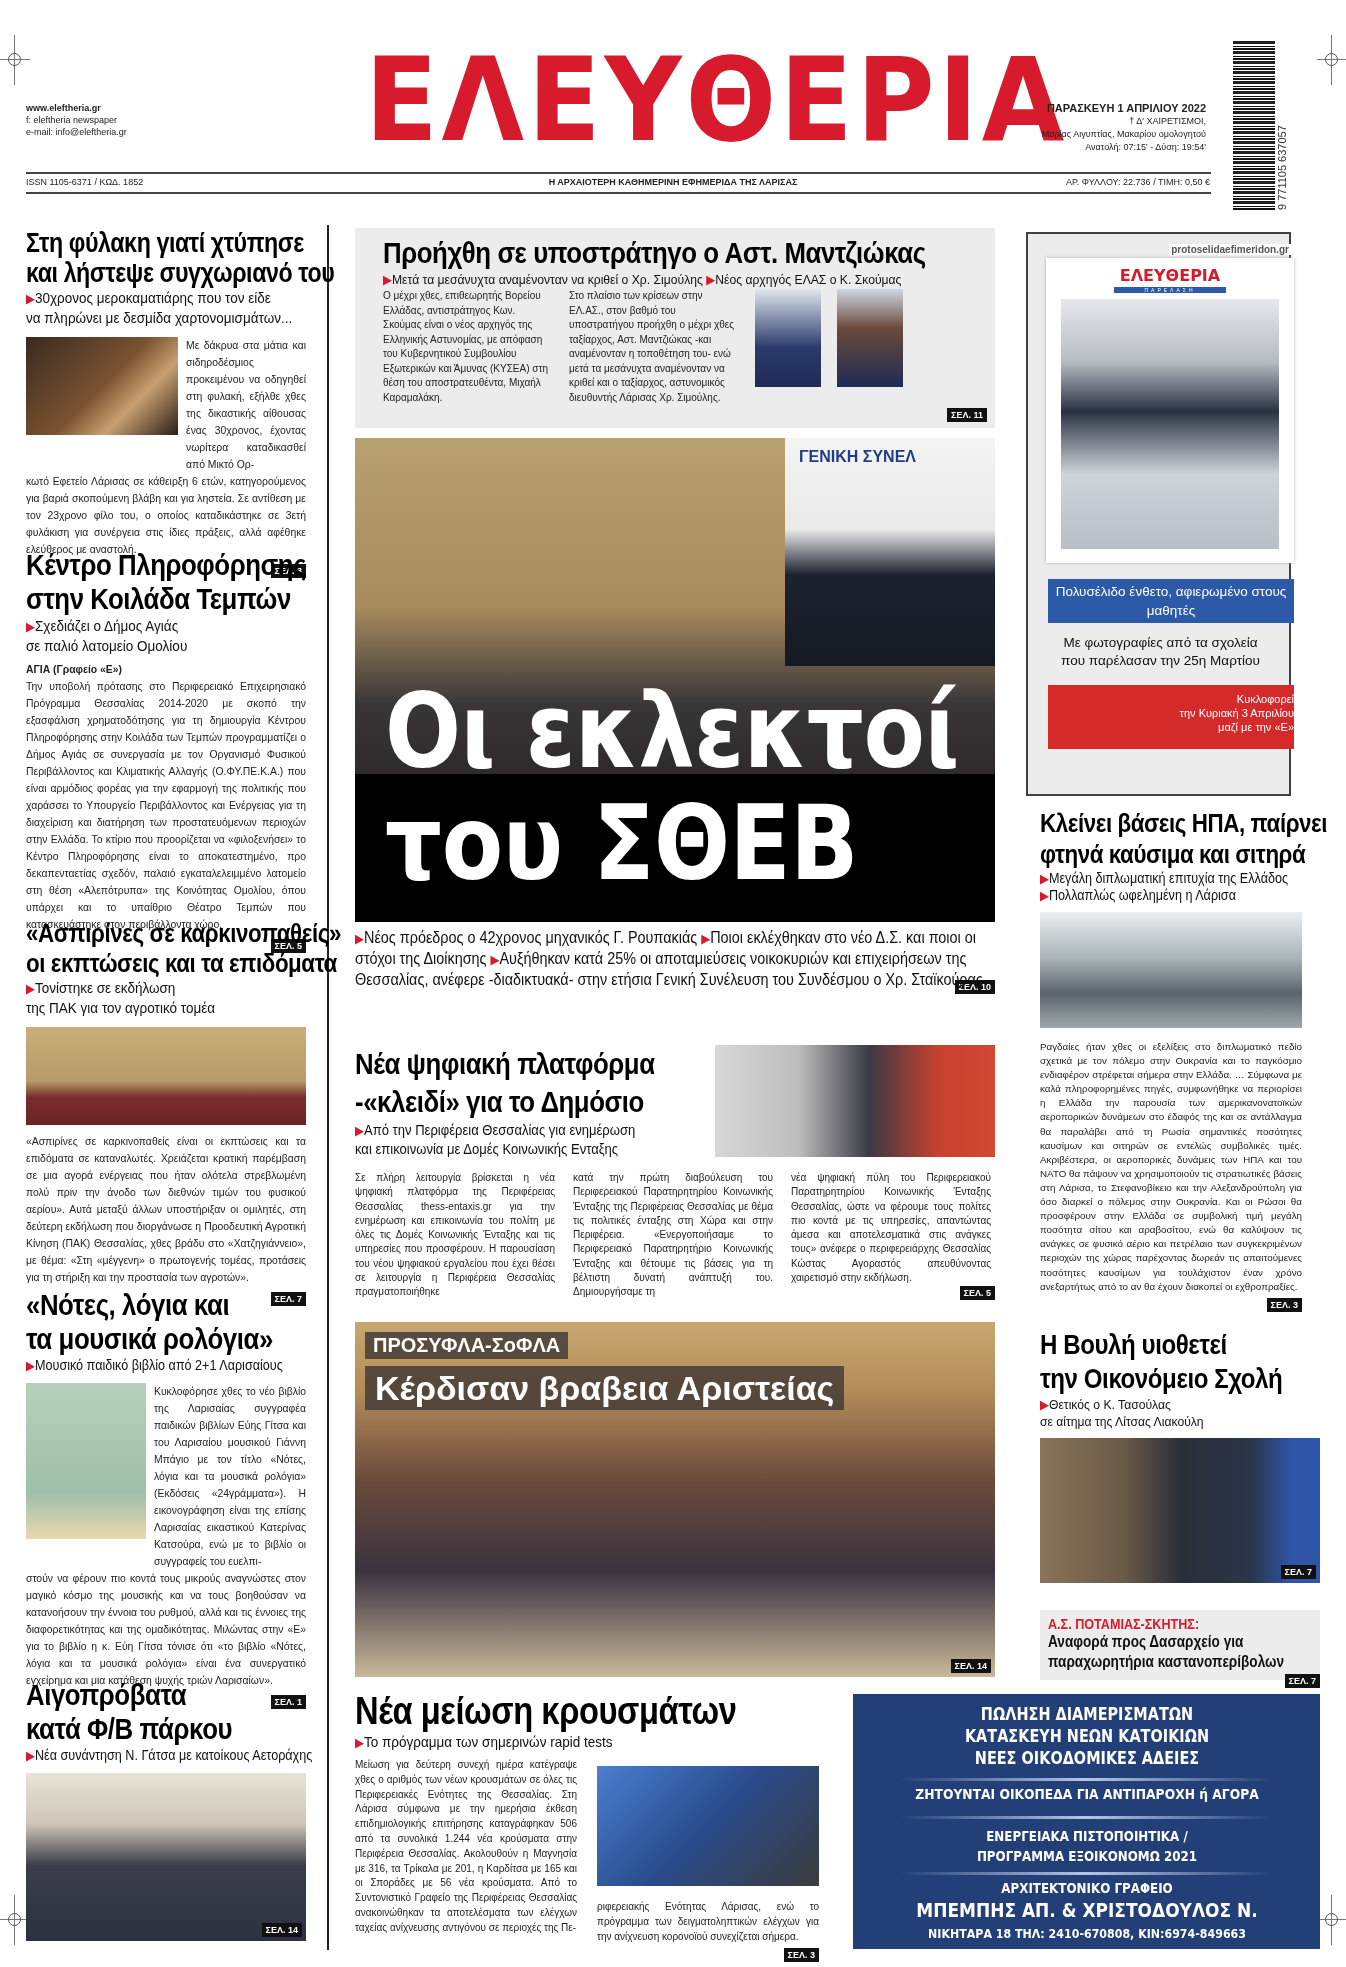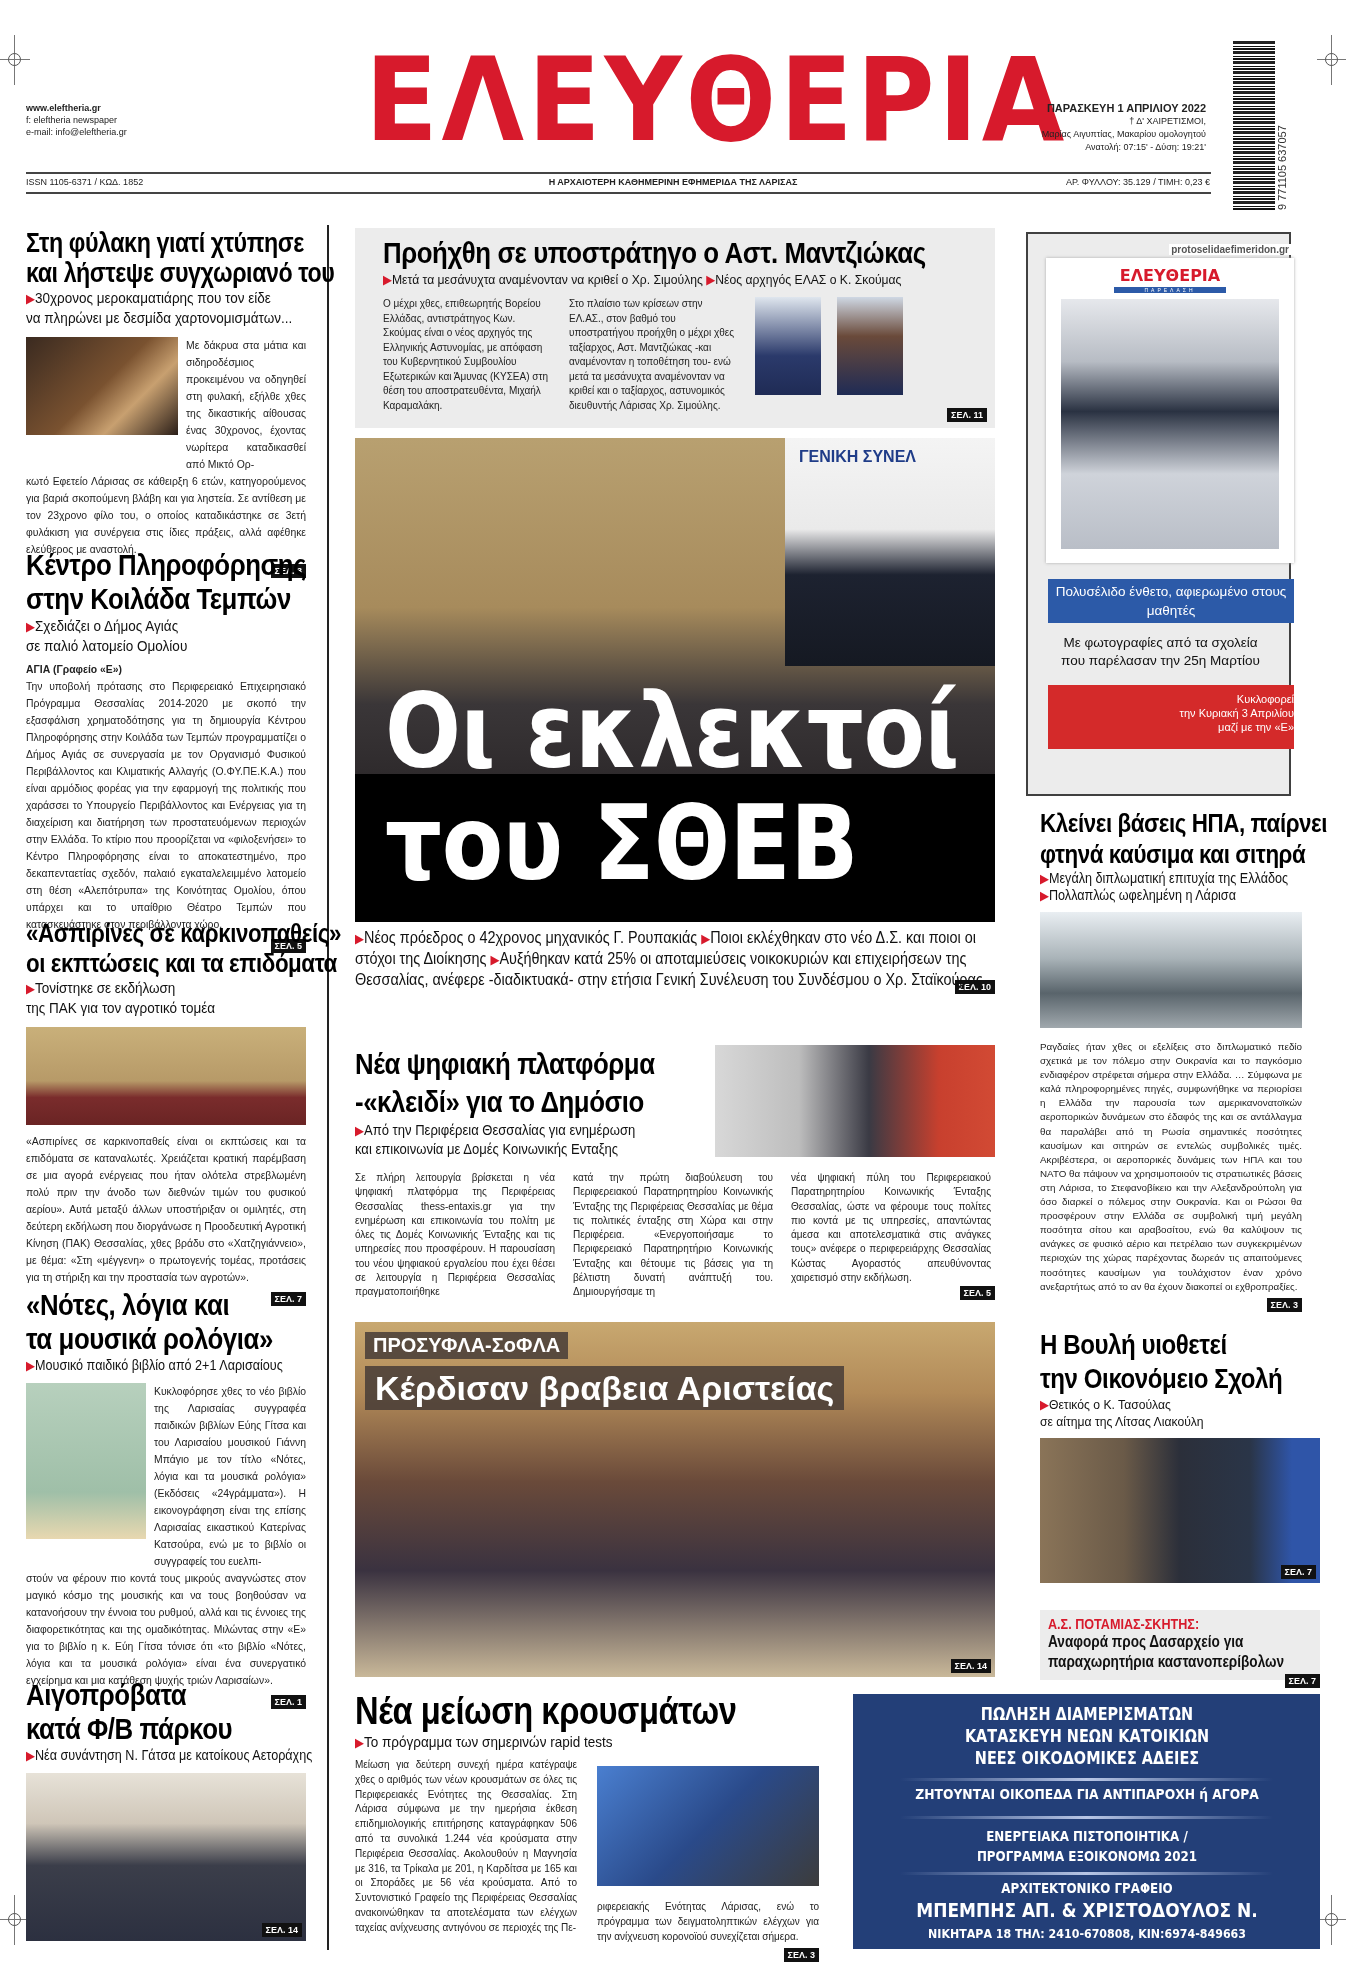--- a/index.html
+++ b/index.html
@@ -56,30 +56,30 @@
 <div class="abs masthead-left">
   <div><b>www.eleftheria.gr</b></div>
   <div>f: eleftheria newspaper</div>
   <div>e-mail: info@eleftheria.gr</div>
 </div>
 <div class="abs logo">ΕΛΕΥΘΕΡΙΑ</div>
 <div class="abs masthead-right">
   <div class="date">ΠΑΡΑΣΚΕΥΗ 1 ΑΠΡΙΛΙΟΥ 2022</div>
   <div>† Δ' ΧΑΙΡΕΤΙΣΜΟΙ,</div>
   <div>Μαρίας Αιγυπτίας, Μακαρίου ομολογητού</div>
-  <div>Ανατολή: 07:15' - Δύση: 19:21'</div>
+  <div>Ανατολή: 07:15' - Δύση: 19:54'</div>
 </div>
 <div class="barcode"></div>
 <div class="barcode-digits">9 771105 637057</div>
 
 <div class="rule" style="left:26px;top:172px;width:1185px;"></div>
 <div class="rule" style="left:26px;top:192px;width:1185px;"></div>
 <div class="bar-text" style="left:26px;">ISSN 1105-6371 / ΚΩΔ. 1852</div>
 <div class="bar-text" style="left:0;width:1346px;text-align:center;font-weight:bold;">Η ΑΡΧΑΙΟΤΕΡΗ ΚΑΘΗΜΕΡΙΝΗ ΕΦΗΜΕΡΙΔΑ ΤΗΣ ΛΑΡΙΣΑΣ</div>
-<div class="bar-text" style="right:136px;">ΑΡ. ΦΥΛΛΟΥ: 35.129 / ΤΙΜΗ: 0,23 €</div>
+<div class="bar-text" style="right:136px;">ΑΡ. ΦΥΛΛΟΥ: 22.736 / ΤΙΜΗ: 0,50 €</div>
 
 <div class="vrule" style="left:327px;top:225px;height:1725px;"></div>
 
 <div class="abs" style="left:26px;top:228px;width:280px;">
   <h2 class="head" style="font-size:27px;line-height:30px;">Στη φύλακη γιατί χτύπησε</h2>
   <h2 class="head" style="font-size:27px;line-height:30px;">και λήστεψε συγχωριανό του</h2>
   <div class="sub"><span class="tri">▶</span><span>30χρονος μεροκαματιάρης που τον είδε</span></div>
   <div class="sub">να πληρώνει με δεσμίδα χαρτονομισμάτων...</div>
   <div style="margin-top:10px;display:flex;gap:8px;">
     <div style="width:152px;height:98px;flex:none;background:linear-gradient(135deg,#3a2a20,#7a5230 50%,#c8a070 70%,#2a1e18);"></div>
@@ -126,21 +126,21 @@
   <h2 class="head" style="font-size:30px;line-height:34px;">κατά Φ/Β πάρκου</h2>
   <div class="sub" style="font-size:14px;"><span class="tri">▶</span><span>Νέα συνάντηση Ν. Γάτσα με κατοίκους Αετοράχης</span></div>
   <div style="margin-top:8px;width:280px;height:168px;position:relative;background:linear-gradient(180deg,#e7e2d8 0%,#cfc6b8 30%,#3b3e4a 55%,#2c3040 100%);">
     <span class="sel" style="position:absolute;right:4px;bottom:4px;">ΣΕΛ. 14</span>
   </div>
 </div>
 
 <div class="abs grey-box" style="left:355px;top:228px;width:640px;height:200px;padding:8px 28px;">
   <h2 class="head" style="font-size:30px;line-height:34px;">Προήχθη σε υποστράτηγο ο Αστ. Μαντζιώκας</h2>
   <div class="sub" style="font-size:13.5px;"><span class="tri">▶</span><span>Μετά τα μεσάνυχτα αναμένονταν να κριθεί ο Χρ. Σιμούλης</span> <span class="tri">▶</span><span>Νέος  αρχηγός ΕΛΑΣ ο Κ. Σκούμας</span></div>
-  <div style="display:flex;gap:16px;margin-top:8px;">
+  <div style="display:flex;gap:16px;">
     <div class="body" style="width:170px;font-size:10px;line-height:14.5px;text-align:left;">Ο μέχρι χθες, επιθεωρητής Βορείου Ελλάδας, αντιστράτηγος Κων. Σκούμας είναι ο νέος αρχηγός της Ελληνικής Αστυνομίας, με απόφαση του Κυβερνητικού Συμβουλίου Εξωτερικών και Άμυνας (ΚΥΣΕΑ) στη θέση του αποστρατευθέντα, Μιχαήλ Καραμαλάκη.</div>
     <div class="body" style="width:170px;font-size:10px;line-height:14.5px;text-align:left;">Στο πλαίσιο των κρίσεων στην ΕΛ.ΑΣ., στον βαθμό του υποστρατήγου προήχθη ο μέχρι χθες ταξίαρχος, Αστ. Μαντζιώκας -και αναμένονταν η τοποθέτηση του- ενώ μετά τα μεσάνυχτα αναμένονταν να κριθεί και ο ταξίαρχος, αστυνομικός διευθυντής Λάρισας Χρ. Σιμούλης.</div>
     <div style="width:66px;height:98px;background:linear-gradient(180deg,#dfe6ee,#2b3a6b 60%,#1f2b55);"></div>
     <div style="width:66px;height:98px;background:linear-gradient(180deg,#cfd8e4,#6a4a3a 40%,#1f2b55);"></div>
   </div>
   <span class="sel" style="position:absolute;right:8px;bottom:6px;">ΣΕΛ. 11</span>
 </div>
 
 <div class="abs" style="left:355px;top:438px;width:640px;height:484px;background:linear-gradient(180deg,#b8a070 0%,#a78b5c 35%,#3a3638 55%,#2a2628 75%);">
   <div style="position:absolute;right:0;top:0;width:210px;height:228px;background:linear-gradient(180deg,#f4f4f4 0%,#eaeaea 40%,#1d2230 60%,#151922 100%);">

